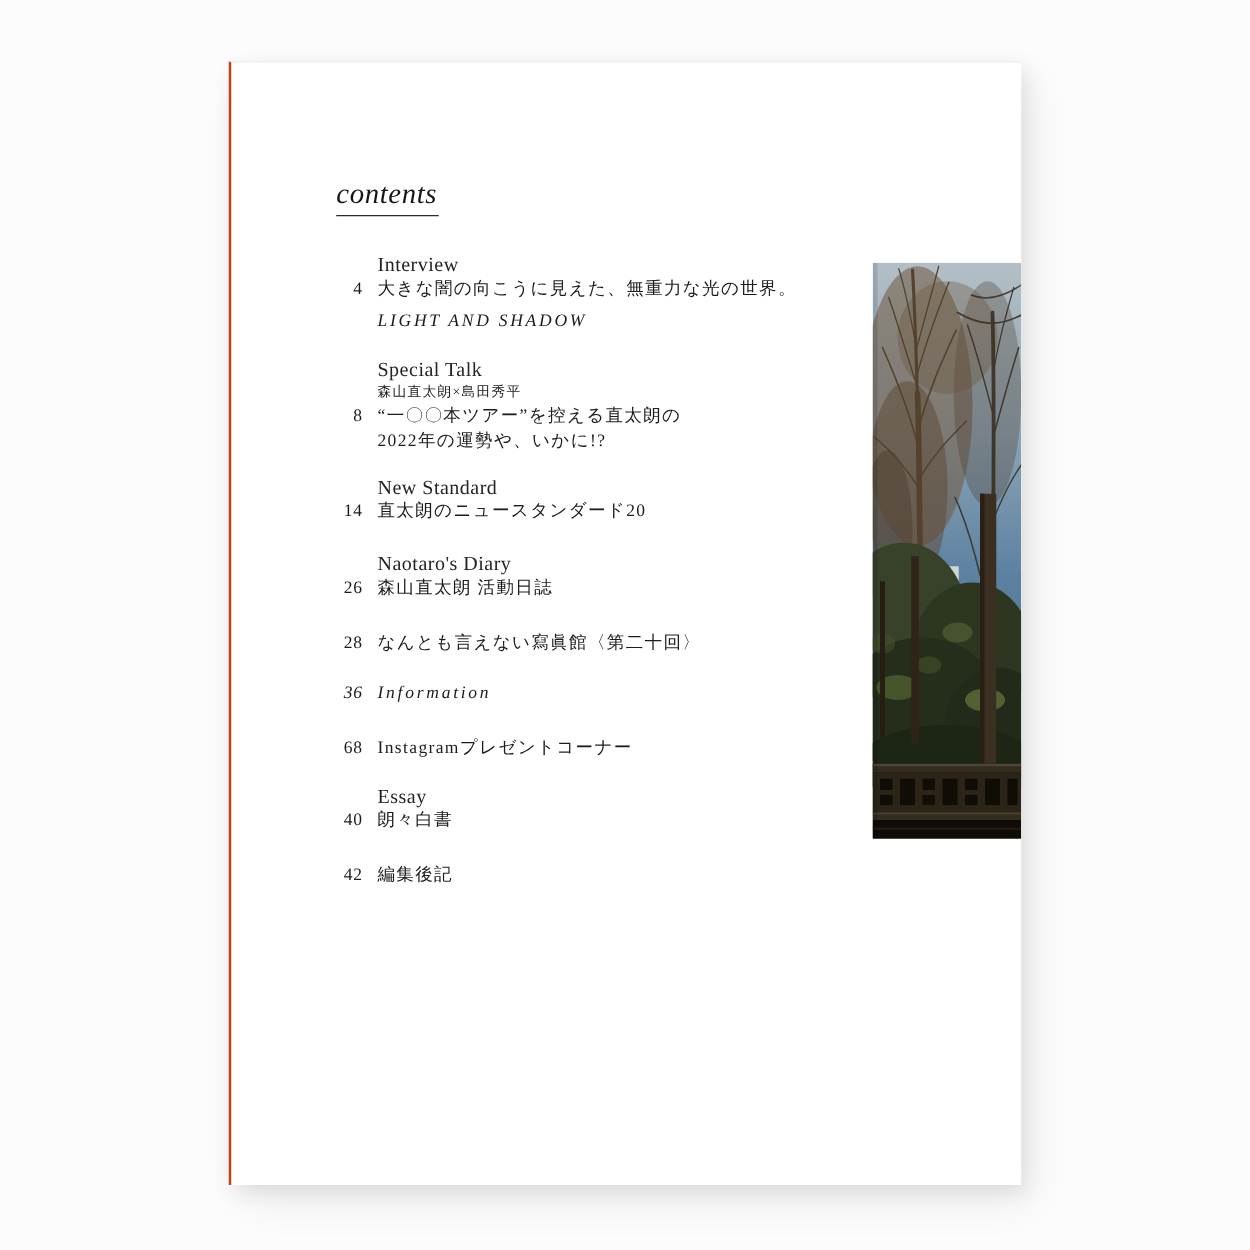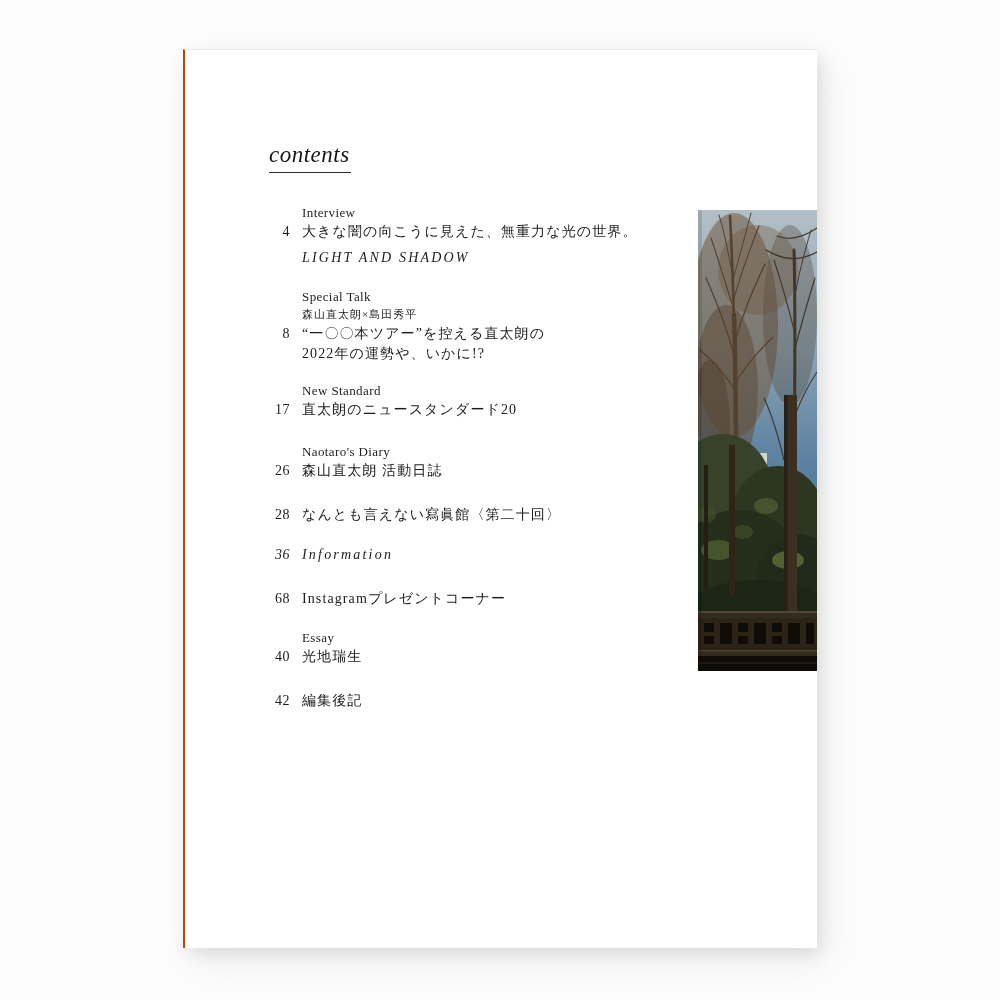--- a/index.html
+++ b/index.html
@@ -18,21 +18,21 @@
     border-top:1px solid #ececec;
     box-shadow:4px 6px 16px rgba(0,0,0,.09), 10px 14px 34px rgba(0,0,0,.06);
   }
   .contents-title{
     position:absolute;left:84px;top:92px;
     font-style:italic;font-size:23px;letter-spacing:.5px;color:#161616;
   }
   .contents-title span{display:inline-block;border-bottom:1.5px solid #2b2b2b;padding:0 1px 4px 0;}
   .entry{position:absolute;left:117px;}
   .entry .lbl{
-    font-size:13px;line-height:14px;letter-spacing:.4px;
+    font-size:16px;line-height:14px;letter-spacing:.4px;
     margin-bottom:2px;color:#242424;white-space:nowrap;
   }
   .entry .sub{
     font-size:11px;line-height:16px;letter-spacing:1px;
     margin-bottom:2px;white-space:nowrap;
   }
   .entry .line{
     position:relative;font-size:14px;line-height:20px;
     letter-spacing:1.1px;white-space:nowrap;color:#1c1c1c;
   }
@@ -77,21 +77,21 @@
       <div class="line">
         <span class="num">8</span>
         <span>“一〇〇本ツアー”を控える直太朗の</span>
       </div>
       <div class="line">2022年の運勢や、いかに!?</div>
     </div>
 
     <div class="entry" style="top:334px">
       <div class="lbl">New Standard</div>
       <div class="line">
-        <span class="num">17</span>
+        <span class="num">14</span>
         <span>直太朗のニュースタンダード20</span>
       </div>
     </div>
 
     <div class="entry" style="top:395px">
       <div class="lbl">Naotaro's Diary</div>
       <div class="line">
         <span class="num">26</span>
         <span>森山直太朗 活動日誌</span>
       </div>
@@ -115,21 +115,21 @@
       <div class="line">
         <span class="num">68</span>
         <span>Instagramプレゼントコーナー</span>
       </div>
     </div>
 
     <div class="entry" style="top:581px">
       <div class="lbl">Essay</div>
       <div class="line">
         <span class="num">40</span>
-        <span>光地瑞生</span>
+        <span>朗々白書</span>
       </div>
     </div>
 
     <div class="entry" style="top:641px">
       <div class="line">
         <span class="num">42</span>
         <span>編集後記</span>
       </div>
     </div>
 

